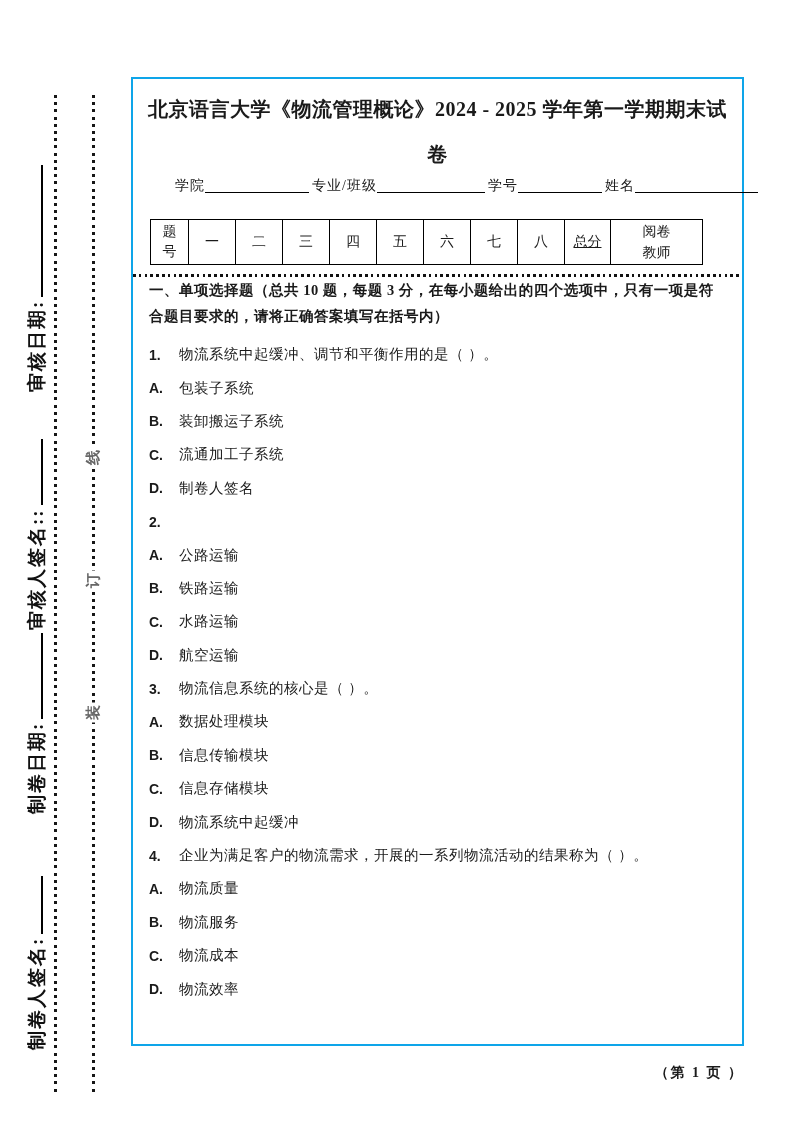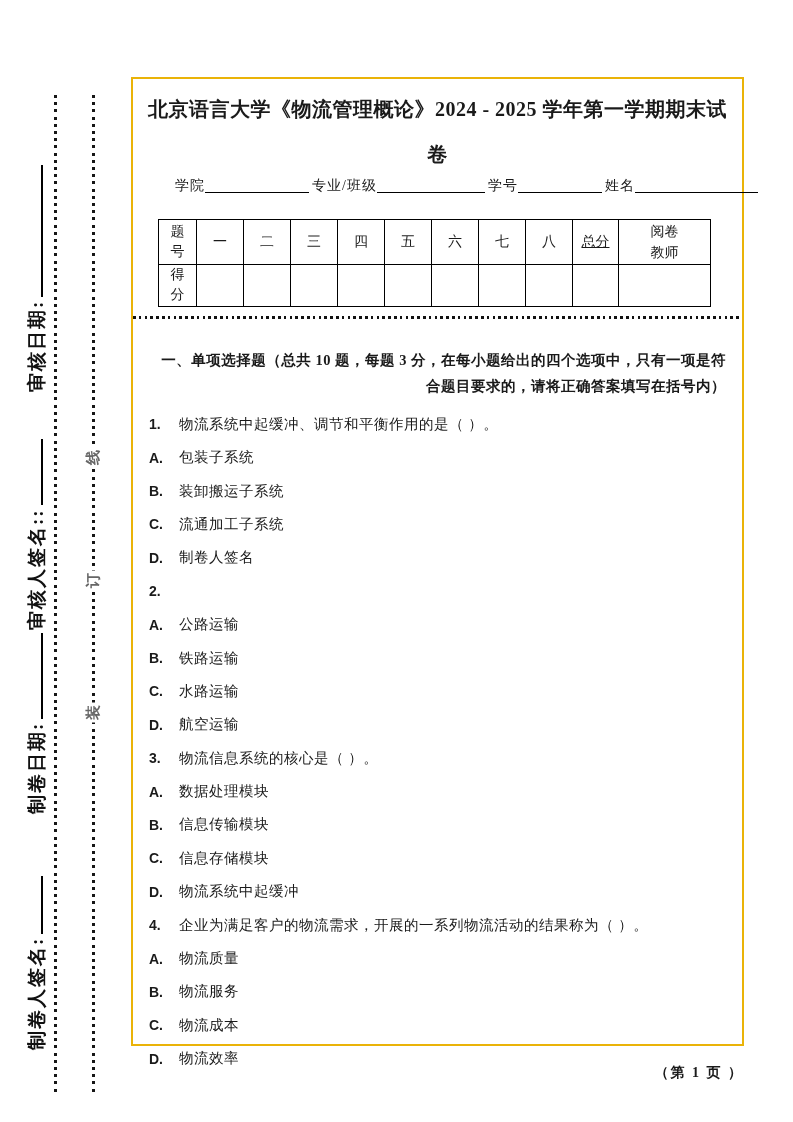--- a/index.html
+++ b/index.html
@@ -21,47 +21,46 @@
   .dot-v.inner{left:54px;}
   .dot-v.outer{left:92px;}
   .bind-char{
     position:absolute;left:83px;width:20px;text-align:center;color:#666;
     font-size:15px;background:#fff;padding:5px 0;transform:rotate(-90deg);z-index:2;
     font-weight:bold;
   }
   
   .frame{
     position:absolute;left:131px;top:77px;width:613px;height:969px;
-    border:2px solid #eab308;box-sizing:border-box;padding:6px 16px 0 16px;
+    border:2px solid #0ea5e9;box-sizing:border-box;padding:6px 16px 0 16px;
   }
   .title{
     font-size:20px;font-weight:bold;text-align:center;line-height:45px;
     letter-spacing:0.5px;margin:2px -8px 0 -8px;
   }
   .fields{padding-left:26px;font-size:14px;white-space:nowrap;}
   .f-label{letter-spacing:1px;}
   .f-line{display:inline-block;border-bottom:1.5px solid #000;height:1em;vertical-align:-3px;margin-right:3px;}
   .f-line.w1{width:104px;} .f-line.w2{width:108px;} .f-line.w3{width:84px;} .f-line.w4{width:123px;}
-  table.score{border-collapse:collapse;margin-top:24px;margin-left:9px;table-layout:fixed;}
+  table.score{border-collapse:collapse;margin-top:24px;margin-left:1px;table-layout:fixed;}
   table.score td{
     border:1.5px solid #000;text-align:center;vertical-align:middle;
     font-size:14px;padding:0;line-height:1.4;
   }
   tr.r1 td{height:44px;} tr.r2 td{height:40px;}
   td.c-first{width:37px;} td.c-num{width:46px;} td.c-total{width:45px;text-decoration:underline;} td.c-last{width:91px;}
   .stack2{display:inline-block;width:1.25em;line-height:1.45;}
   .stack4{display:inline-block;width:2.3em;line-height:1.5;}
   .dot-sep{
     height:3px;margin:9px -16px 0 -16px;
     background:repeating-linear-gradient(to right,#111 0 2.6px,transparent 2.6px 5.8px);
   }
   .sec-heading{
-    margin-top:28px;font-size:14.5px;font-weight:bold;line-height:26px;
+    margin-top:0;font-size:14.5px;font-weight:bold;line-height:26px;
     letter-spacing:0.5px;
-    text-align:right;
   }
   .qa{margin-top:9px;font-size:14.5px;}
   .line{height:33.4px;display:flex;align-items:center;}
   .qnum{flex:0 0 30px;font-family:"Liberation Sans",sans-serif;font-size:14px;font-weight:bold;}
   .qtext{letter-spacing:0.5px;text-align:center;}
   .footer{
     position:absolute;left:131px;top:1064px;width:613px;text-align:right;
     font-size:14px;font-weight:bold;letter-spacing:2px;
   }
 </style>
@@ -103,33 +102,20 @@
       <td class="c-num">二</td>
       <td class="c-num">三</td>
       <td class="c-num">四</td>
       <td class="c-num">五</td>
       <td class="c-num">六</td>
       <td class="c-num">七</td>
       <td class="c-num">八</td>
       <td class="c-total">总分</td>
       <td class="c-last"><span class="stack4">阅卷教师</span></td>
     </tr>
-    <tr class="r2">
-      <td class="c-first"><span class="stack2">得分</span></td>
-      <td class="c-num"></td>
-      <td class="c-num"></td>
-      <td class="c-num"></td>
-      <td class="c-num"></td>
-      <td class="c-num"></td>
-      <td class="c-num"></td>
-      <td class="c-num"></td>
-      <td class="c-num"></td>
-      <td class="c-total"></td>
-      <td class="c-last"></td>
-    </tr>
   </tbody>
     </table>
 
   <div class="dot-sep"></div>
 
   <div class="sec-heading">一、单项选择题（总共 10 题，每题 3 分，在每小题给出的四个选项中，只有一项是符合题目要求的，请将正确答案填写在括号内）</div>
 
   <div class="qa">
 
     <div class="line">

